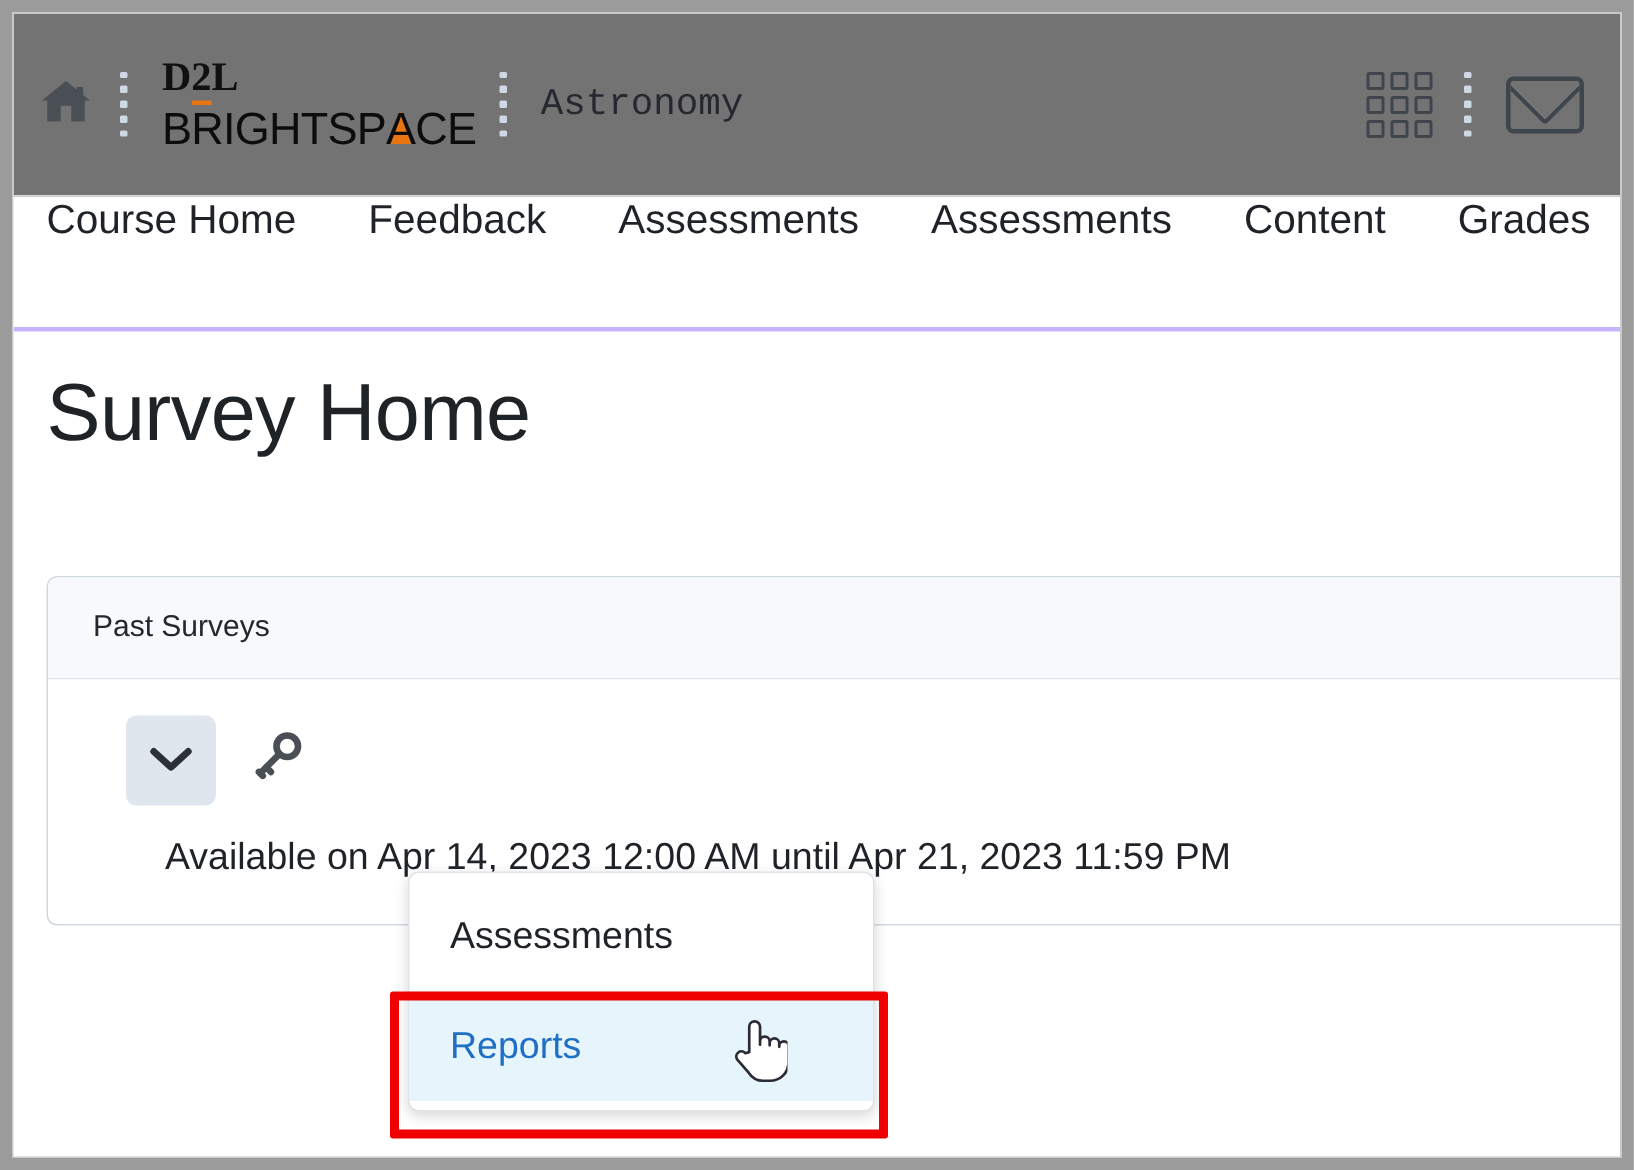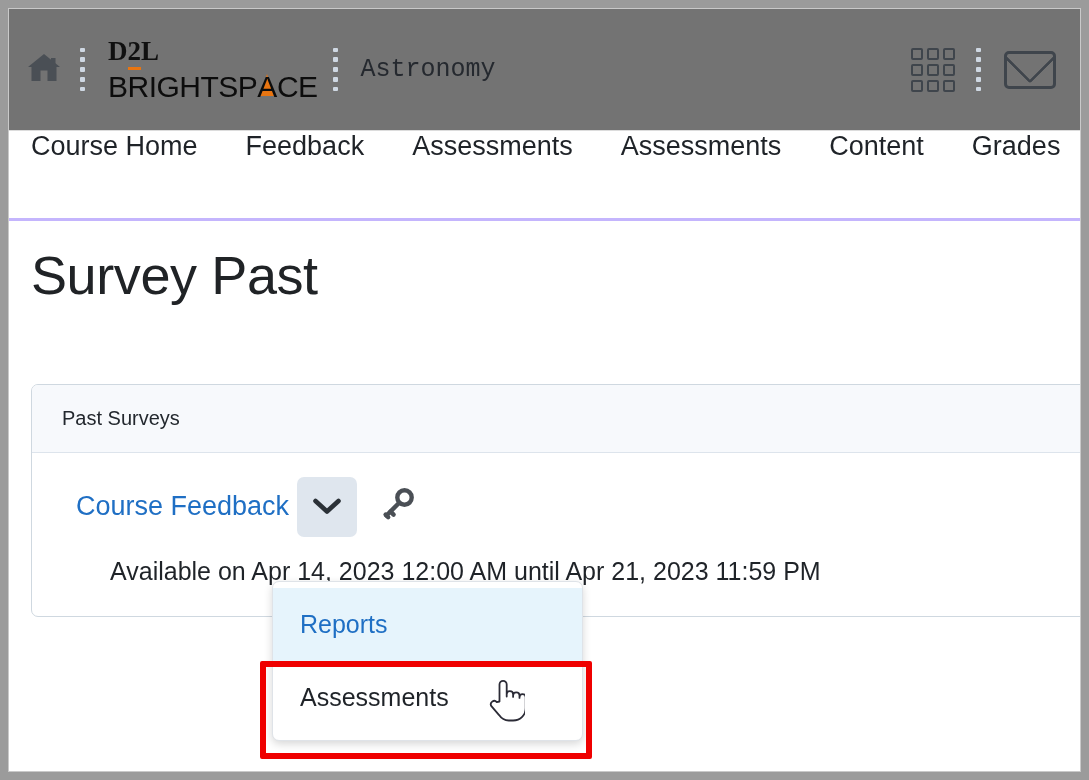--- a/index.html
+++ b/index.html
@@ -382,27 +382,26 @@
     <div class="coursenav">
       <a href="#">Course Home</a>
       <a href="#">Feedback</a>
       <a href="#">Assessments</a>
       <a href="#">Assessments</a>
       <a href="#">Content</a>
       <a href="#">Grades</a>
     </div>
 
     <div class="main">
-      <h1 class="page-title">Survey Past</h1>
+      <h1 class="page-title">Survey Home</h1>
 
       <div class="card">
         <div class="card-header">Past Surveys</div>
         <div class="card-body">
           <div class="survey-row">
-            <a class="survey-link" href="#">Course Feedback</a>
             <button class="chev-btn">
               <span>
                 <svg width="28" height="18" viewBox="0 0 28 18" aria-hidden="true">
                   <path d="M2.5 3 L14 13.5 L25.5 3" stroke="#2b3137" stroke-width="4.6" fill="none" stroke-linecap="round" stroke-linejoin="round"></path>
                 </svg>
               </span>
             </button>
             <button class="key-btn">
               <span>
                 <svg width="36" height="36" viewBox="0 0 36 36" aria-hidden="true">
@@ -413,22 +412,22 @@
                 </svg>
               </span>
             </button>
           </div>
           <div class="avail">Available on Apr 14, 2023 12:00 AM until Apr 21, 2023 11:59 PM</div>
         </div>
       </div>
     </div>
 
     <div class="dropdown">
+      <div class="menu-item">Assessments</div>
       <div class="menu-item selected">Reports</div>
-      <div class="menu-item">Assessments</div>
     </div>
 
     <div class="annot-box"></div>
 
     <div class="cursor">
       <svg width="40" height="46" viewBox="0 0 40 46" aria-hidden="true">
         <path d="M14.5 24.5 V7.5 a3.6 3.6 0 0 1 7.2 0 V19.5 v-2.2 a3.2 3.2 0 0 1 6.4 0 v2.6 v-1.4 a3.2 3.2 0 0 1 6.4 0 v2.4 v-0.6 a3.1 3.1 0 0 1 6.2 0 v10.6 c0 7.2 -5.2 12.6 -12.6 12.6 h-4.4 c-4.4 0 -7.2 -1.8 -9.6 -5.4 L6.4 29.2 a3.4 3.4 0 0 1 5.4 -4.1 Z" fill="#ffffff" stroke="#2b2b36" stroke-width="1.8" stroke-linejoin="round"></path>
       </svg>
     </div>
 

